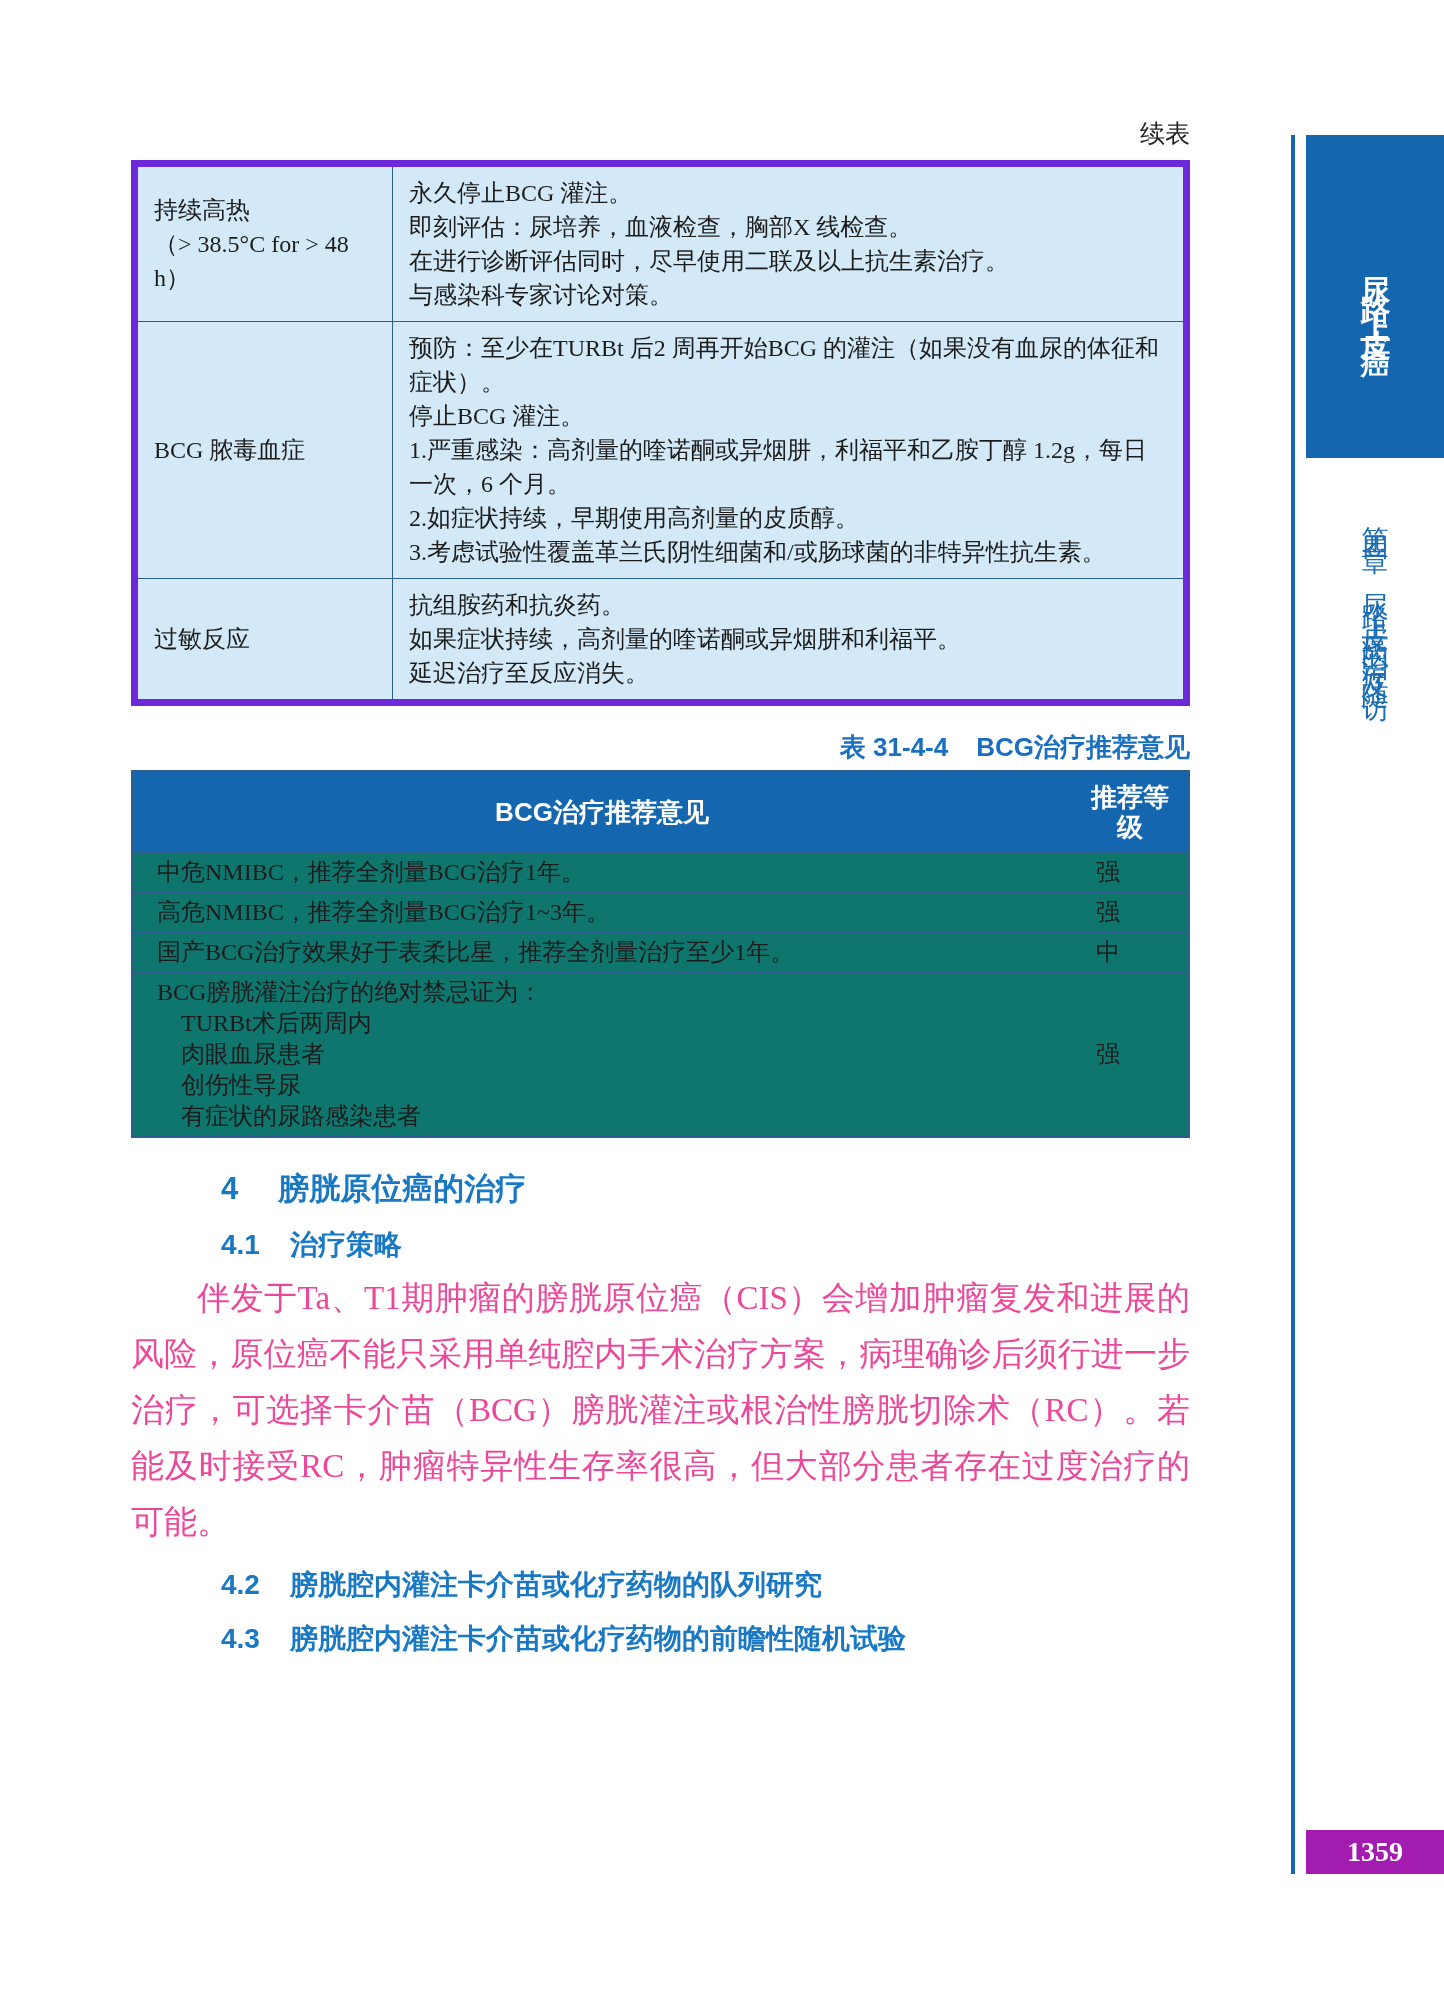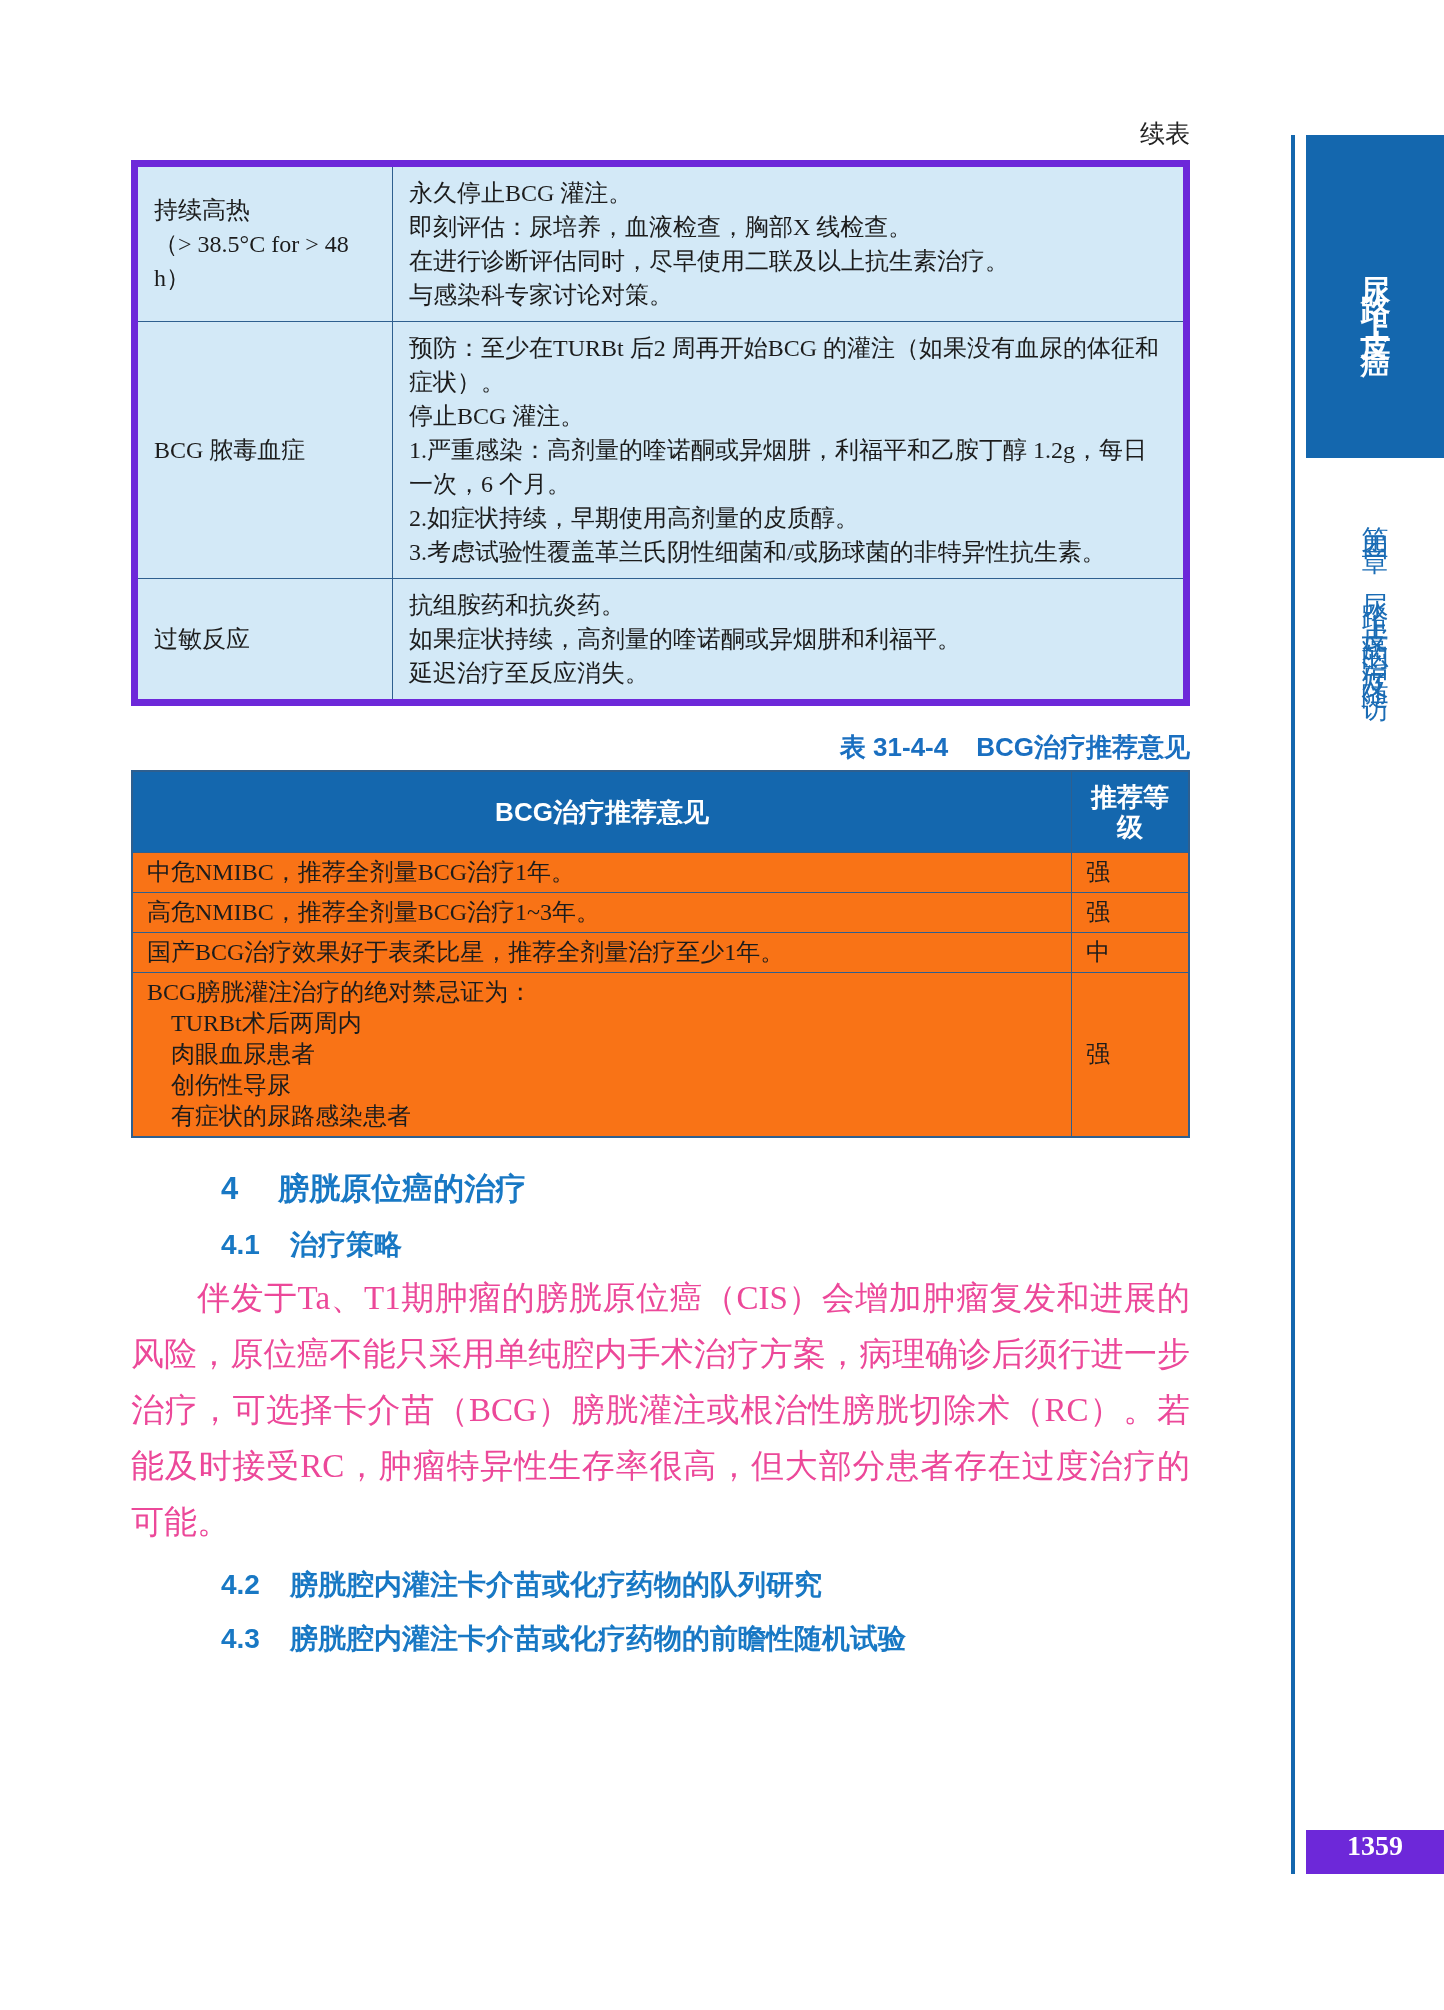--- a/index.html
+++ b/index.html
@@ -31,22 +31,22 @@
 
   
   .t2 { margin-top:6px; border:2px solid #2e5f8f; }
   .t2 th {
     background:#1467ae; color:#ffffff; border:1px solid #2e5f8f;
     font-family:"Liberation Sans","DejaVu Sans",sans-serif;
     font-weight:bold; font-size:26px; line-height:30px; padding:10px 8px;
   }
   .t2 th.grade-h { width:100px; }
   .t2 td {
-    background:#f97316; border:1px solid #2e5f8f; vertical-align:middle;
-    font-size:24px; line-height:31px; padding:4px 14px;
+    background:#0f766e; border:1px solid #2e5f8f; vertical-align:middle;
+    font-size:24px; line-height:31px; padding:4px 24px;
   }
 
   
   h2.sec {
     margin:30px 0 0 90px; color:#1878c4;
     font-family:"Liberation Sans","DejaVu Sans",sans-serif;
     font-weight:bold; font-size:31px; line-height:42px;
   }
   h2.sec .num { margin-right:40px; }
   h3.sub {
@@ -73,22 +73,22 @@
   }
   .side-chapter {
     position:absolute; left:1306px; top:505px; width:138px; height:520px;
     display:flex; justify-content:center;
   }
   .side-chapter span {
     writing-mode:vertical-rl; text-orientation:upright; color:#1a6cb5;
     font-size:27px; letter-spacing:10px; white-space:pre-line;
   }
   .side-page {
-    position:absolute; left:1306px; top:1830px; width:138px; height:44px; background:#6d28d9;
-    display:flex; justify-content:center;
+    position:absolute; left:1306px; top:1830px; width:138px; height:44px; background:#a21caf;
+    display:flex; align-items:center; justify-content:center;
     color:#ffffff; font-weight:bold; font-size:28px;
   }
 </style>
 </head>
 <body>
 
 <div class="page">
   <div class="main">
 
     <div class="continued">续表</div>

